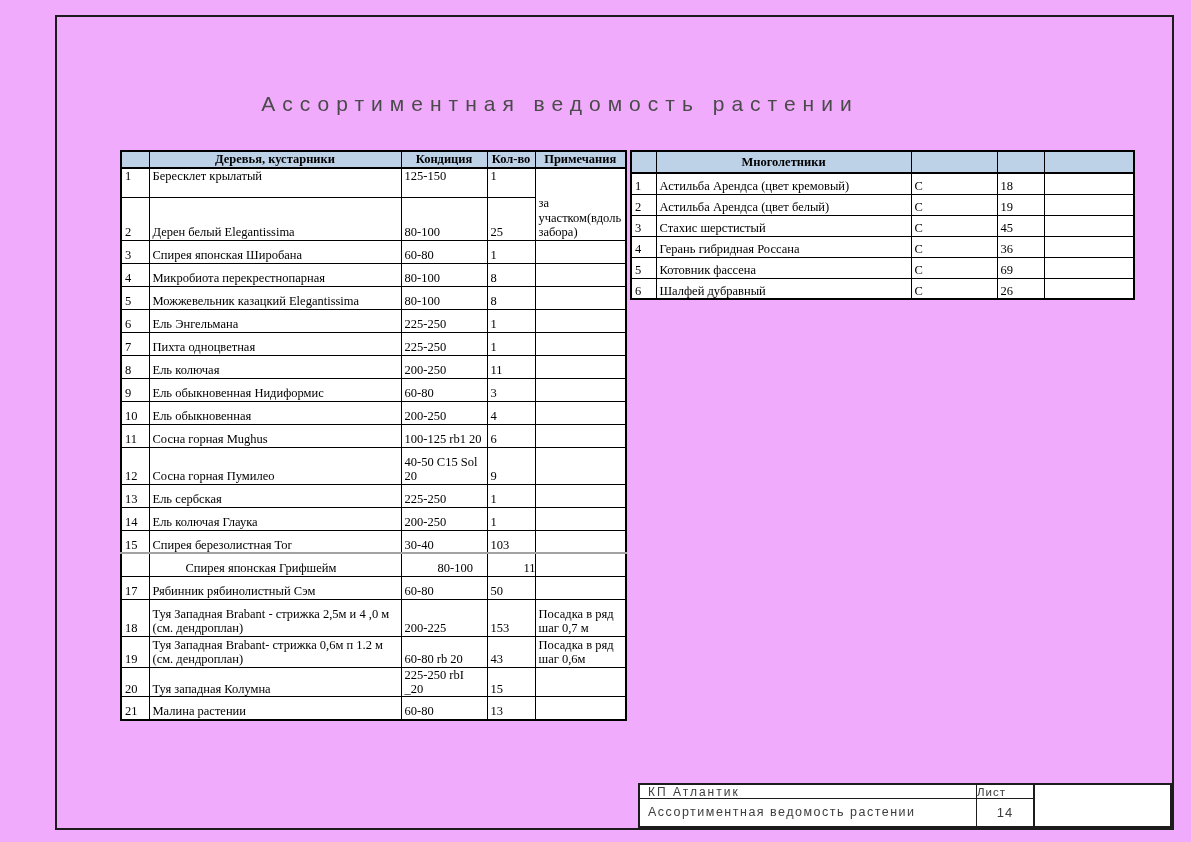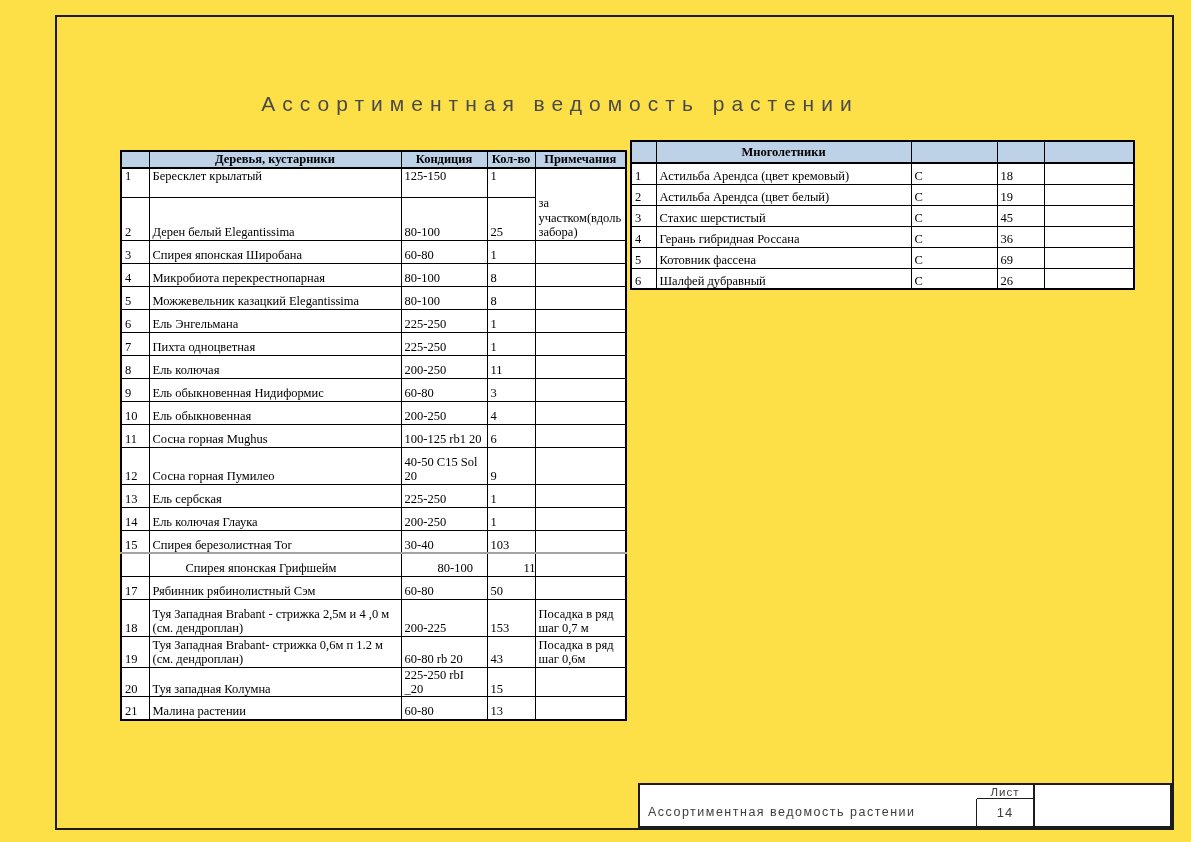--- a/index.html
+++ b/index.html
@@ -1,16 +1,16 @@
 <!DOCTYPE html>
 <html><head>
 <meta charset="utf-8">
 <style>
   html,body{margin:0;padding:0;background:#fff;}
-  .page{position:relative;width:1191px;height:842px;background:#fde047;overflow:hidden;
+  .page{position:relative;width:1191px;height:842px;background:#f0abfc;overflow:hidden;
         font-family:"Liberation Serif",serif;}
   
   .frame{position:absolute;left:55px;top:15px;width:1115px;height:811px;
          border:2px solid #1c1c1c;}
   
   .main-title{position:absolute;left:560px;top:92px;transform:translateX(-50%);
       margin:0;font-family:"Liberation Sans",sans-serif;font-weight:400;
       font-size:21px;letter-spacing:7px;color:#4a4a4a;white-space:nowrap;}
   
   table.xl{position:absolute;border-collapse:collapse;table-layout:fixed;background:#fff;
@@ -28,34 +28,34 @@
   .t-left tbody tr:nth-child(1){height:29px;}
   .t-left tbody tr:nth-child(1) td{vertical-align:top;}
   .t-left tbody tr:nth-child(1) td.c-note{vertical-align:bottom;}
   .t-left tbody tr:nth-child(2){height:43px;}
   .t-left tbody tr:nth-child(12){height:37px;}
   .t-left tbody tr:nth-child(18){height:37px;}
   .t-left tbody tr:nth-child(19){height:31px;}
   
   .t-left tbody tr:nth-child(16) td{border-top:2px solid #a3a3a3;padding-left:36px;}
   
-  .t-right{left:630px;top:140px;width:503px;}
+  .t-right{left:630px;top:150px;width:503px;}
   .t-right thead tr{height:22px;}
   .t-right tbody tr{height:21px;}
   
   .tblock{position:absolute;left:638px;top:783px;width:534px;height:45px;
       border:2px solid #1c1c1c;box-sizing:border-box;background:#fff;}
   .tblock .cell{position:absolute;box-sizing:border-box;
       font-family:"Liberation Sans",sans-serif;color:#3d3d3d;}
   .tb-a1{left:0;top:0;width:337px;height:14px;border-right:1px solid #1c1c1c;
       border-bottom:1px solid #1c1c1c;font-size:12px;letter-spacing:2px;
       line-height:14px;padding-left:8px;white-space:nowrap;}
   .tb-b1{left:337px;top:0;width:58px;height:14px;border-right:2px solid #1c1c1c;
       border-bottom:1px solid #1c1c1c;font-size:11.5px;letter-spacing:1px;
-      line-height:14px;text-align:center;}
+      line-height:14px;text-align:left;}
   .tb-a2{left:0;top:14px;width:337px;height:27px;border-right:1px solid #1c1c1c;
       font-size:12.5px;letter-spacing:1.5px;line-height:27px;padding-left:8px;
       white-space:nowrap;}
   .tb-b2{left:337px;top:14px;width:58px;height:27px;border-right:2px solid #1c1c1c;
       font-size:13px;letter-spacing:1px;line-height:27px;text-align:center;}
   .tb-c{left:395px;top:0;width:137px;height:41px;}
 </style>
 </head>
 <body>
 
@@ -291,19 +291,20 @@
       <td class="c-num">6</td>
       <td class="c-name">Шалфей дубравный</td>
       <td class="c-cond">C</td>
       <td class="c-qty">26</td>
       <td class="c-note"></td>
     </tr>
       </tbody>
   </table>
 
   <div class="tblock">
+    <div class="cell tb-a1">КП Атлантик</div>
     <div class="cell tb-b1">Лист</div>
     <div class="cell tb-a2">Ассортиментная ведомость растении</div>
     <div class="cell tb-b2">14</div>
     <div class="cell tb-c"></div>
   </div>
 
 </div>
 
 </body></html>

